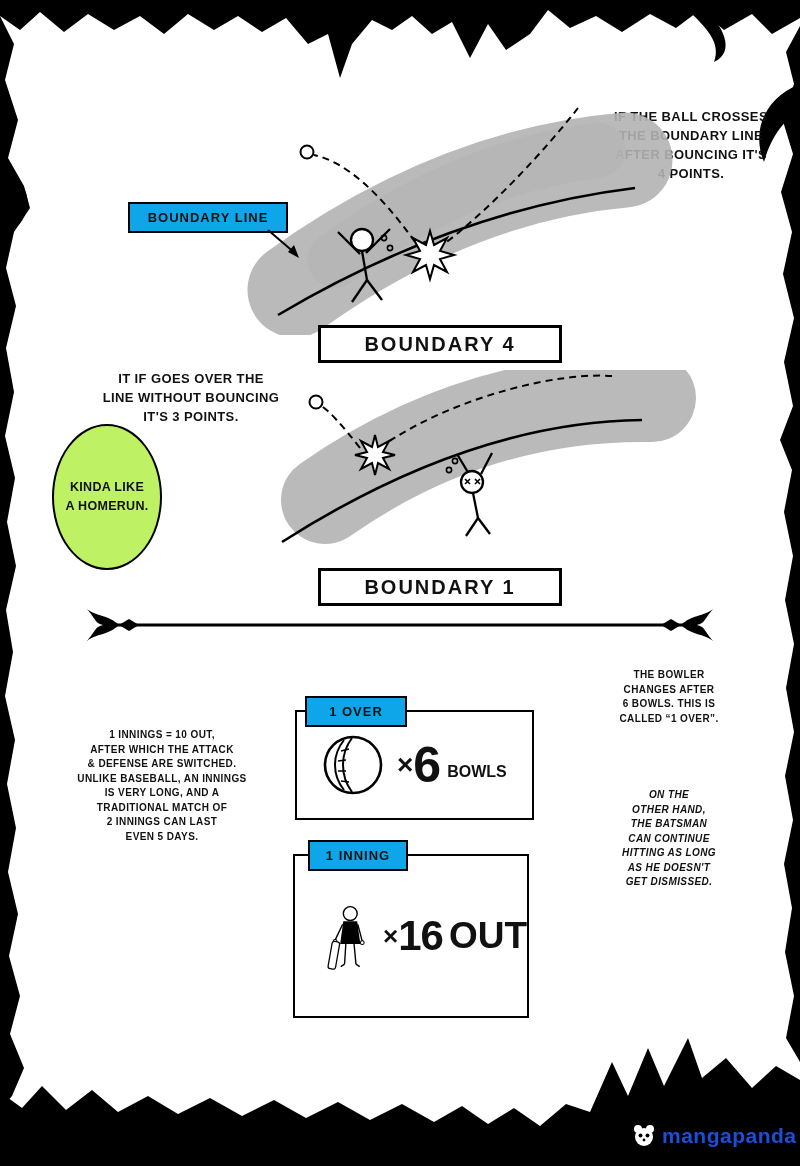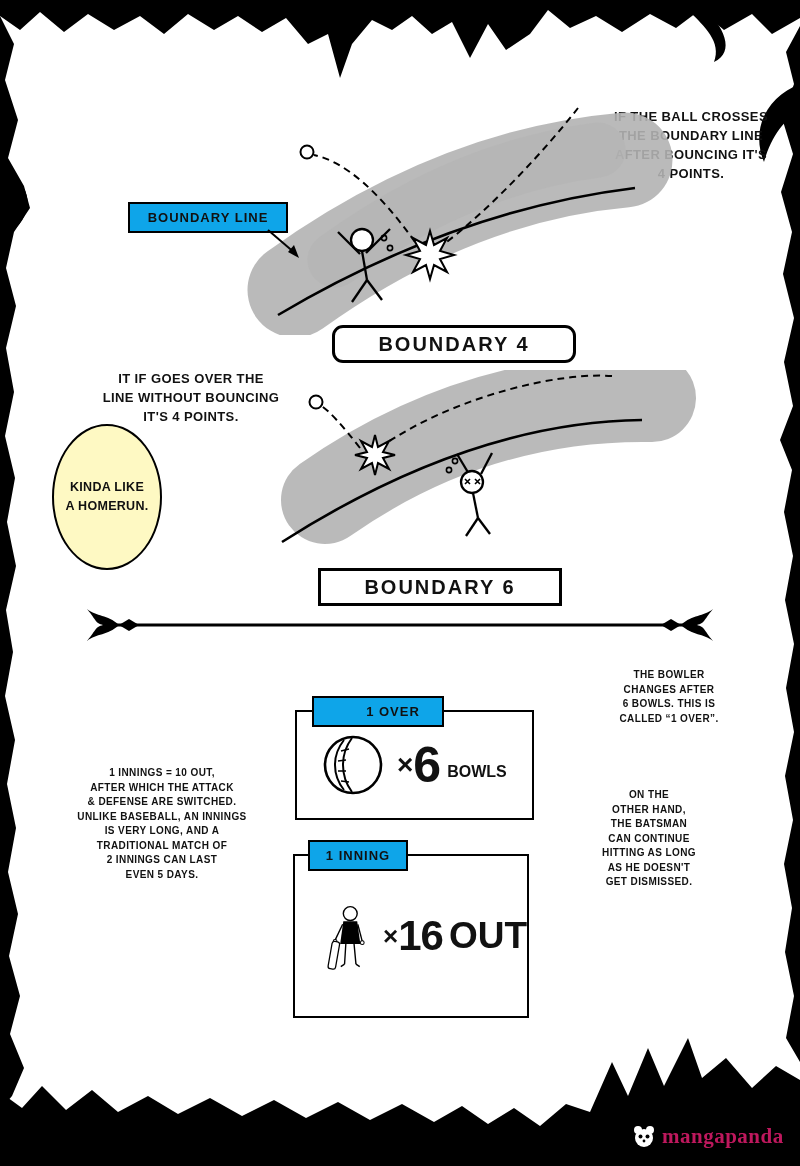--- a/index.html
+++ b/index.html
@@ -22,32 +22,32 @@
     display:flex;align-items:center;justify-content:center;
     font-weight:bold;font-size:13px;letter-spacing:1px;
   }
   .title-box{
     background:#fff;border:3px solid #000;
     display:flex;align-items:center;justify-content:center;
     font-weight:bold;font-size:20px;letter-spacing:2px;
   }
   .big-rect{background:#fff;border:2px solid #000;}
   .bubble{
-    border:2px solid #000;border-radius:50%;background:#fef9c3;
+    border:2px solid #000;border-radius:50%;background:#bef264;
     display:flex;align-items:center;justify-content:center;
     font-weight:bold;font-size:12.5px;line-height:1.5;
     white-space:pre-line;text-align:center;letter-spacing:.3px;
   }
   .count-row{display:flex;align-items:center;height:100%;}
   .x-sym{font-weight:bold;}
   .big-num{font-weight:800;}
   .unit{font-weight:bold;margin-left:6px;}
   .watermark{
     z-index:3;display:flex;align-items:center;gap:6px;
-    color:#be185d;font-weight:bold;font-size:21px;letter-spacing:.5px;font-family:Liberation Serif, serif;
+    color:#1d4ed8;font-weight:bold;font-size:21px;letter-spacing:.5px;
   }
 </style>
 </head>
 <body>
 
 <svg class="abs layer-borders" style="left:0;top:0;" width="800" height="1166" viewBox="0 0 800 1166">
   <path fill="#000" d="M0,0 H800 V18 L772,34 L752,14 L724,30 L700,10 L676,28 L650,14 L622,32 L596,16 L570,28 L548,10 L530,34 L506,50 L488,24 L470,58 L452,22 L432,34 L412,16 L392,30 L372,20 L352,44 L340,78 L328,34 L308,44 L286,18 L262,32 L238,16 L214,30 L188,14 L164,34 L140,16 L114,30 L88,14 L64,32 L40,12 L20,30 L0,16 Z"></path>
   <path fill="#000" d="M702,6 C724,26 736,52 714,62 C722,42 704,26 690,12 Z"></path>
   <path fill="#000" d="M0,16 L14,44 L5,80 L18,120 L8,158 L24,186 L30,208 L14,232 L6,268 L16,306 L6,348 L14,392 L5,436 L15,478 L7,522 L16,566 L6,610 L13,652 L5,696 L15,740 L7,784 L16,828 L8,872 L18,914 L9,956 L20,996 L10,1034 L24,1068 L12,1096 L0,1110 Z"></path>
   <path fill="#000" d="M0,170 C30,180 36,208 16,228 C26,202 12,190 0,190 Z"></path>
@@ -80,27 +80,27 @@
     <path d="M262,161 L267,190"></path>
     <path d="M260,164 L238,142"></path>
     <path d="M266,163 L290,139"></path>
     <path d="M267,190 L252,212"></path>
     <path d="M267,190 L282,210"></path>
     <circle cx="284" cy="148" r="2.6" stroke-width="1.6"></circle>
     <circle cx="290" cy="158" r="2.6" stroke-width="1.6"></circle>
   </g>
 </svg>
 
-<div class="abs layer-content title-box" style="left:332px;top:325px;width:238px;height:32px;border-radius:11px;">
+<div class="abs layer-content title-box" style="left:318px;top:325px;width:238px;height:32px;">
   <span>BOUNDARY 4</span>
 </div>
 
 <div class="abs layer-content cap" style="left:102px;top:370px;width:178px;">IT IF GOES OVER THE
 LINE WITHOUT BOUNCING
-IT'S 4 POINTS.</div>
+IT'S 3 POINTS.</div>
 
 <div class="abs layer-content bubble" style="left:52px;top:424px;width:106px;height:142px;">KINDA LIKE
 A HOMERUN.</div>
 
 <svg class="abs layer-content" style="left:260px;top:370px;" width="440" height="195" viewBox="0 0 440 195">
   <path d="M65,130 Q215,25 392,28" stroke="#b3b3b3" stroke-width="88" fill="none" stroke-linecap="round" opacity="0.9"></path>
   <path d="M22,172 Q210,52 382,50" stroke="#000" stroke-width="2.6" fill="none"></path>
   <path d="M352,6 C300,2 200,25 128,72" stroke="#000" stroke-width="2" fill="none" stroke-dasharray="7 5"></path>
   <path d="M100,78 Q72,42 60,35" stroke="#000" stroke-width="2" fill="none" stroke-dasharray="7 5"></path>
   <polygon fill="#fff" stroke="#000" stroke-width="2" points="135,85 123,82 129,71 118,77 115,65 112,77 101,71 107,82 95,85 107,88 101,99 112,93 115,105 118,93 129,99 123,88"></polygon>
@@ -113,67 +113,67 @@
     <path d="M215,109 L220,114 M220,109 L215,114" stroke-width="1.6"></path>
     <path d="M213,123 L218,148"></path>
     <path d="M218,148 L206,166"></path>
     <path d="M218,148 L230,164"></path>
     <circle cx="189" cy="100" r="2.6" stroke-width="1.6"></circle>
     <circle cx="195" cy="91" r="2.6" stroke-width="1.6"></circle>
   </g>
 </svg>
 
 <div class="abs layer-content title-box" style="left:318px;top:568px;width:238px;height:32px;">
-  <span>BOUNDARY 6</span>
+  <span>BOUNDARY 1</span>
 </div>
 
 <svg class="abs layer-content" style="left:85px;top:608px;" width="630" height="34" viewBox="0 0 630 34">
   <line x1="24" y1="17" x2="606" y2="17" stroke="#000" stroke-width="3"></line>
   <path fill="#000" d="M34,17 C22,6 12,9 2,1 C12,13 10,15 18,17 C10,19 12,21 2,33 C12,25 22,28 34,17 Z"></path>
   <path fill="#000" d="M34,17 L44,11 L54,17 L44,23 Z"></path>
   <path fill="#000" d="M596,17 C608,6 618,9 628,1 C618,13 620,15 612,17 C620,19 618,21 628,33 C618,25 608,28 596,17 Z"></path>
   <path fill="#000" d="M596,17 L586,11 L576,17 L586,23 Z"></path>
 </svg>
 
 <div class="abs layer-content cap cap3" style="left:580px;top:668px;width:178px;">THE BOWLER
 CHANGES AFTER
 6 BOWLS. THIS IS
 CALLED “1 OVER”.</div>
 
-<div class="abs layer-content cap cap3" style="left:44px;top:766px;width:236px;">1 INNINGS = 10 OUT,
+<div class="abs layer-content cap cap3" style="left:44px;top:728px;width:236px;">1 INNINGS = 10 OUT,
 AFTER WHICH THE ATTACK
 &amp; DEFENSE ARE SWITCHED.
 UNLIKE BASEBALL, AN INNINGS
 IS VERY LONG, AND A
 TRADITIONAL MATCH OF
 2 INNINGS CAN LAST
 EVEN 5 DAYS.</div>
 
-<div class="abs layer-content cap cap3" style="left:566px;top:788px;width:166px;">ON THE
+<div class="abs layer-content cap cap3" style="left:586px;top:788px;width:166px;font-style:italic;">ON THE
 OTHER HAND,
 THE BATSMAN
 CAN CONTINUE
 HITTING AS LONG
 AS HE DOESN'T
 GET DISMISSED.</div>
 
 <div class="abs layer-content big-rect" style="left:295px;top:710px;width:235px;height:106px;">
   <div class="count-row" style="padding-left:24px;">
     <svg width="64" height="64" viewBox="0 0 64 64" style="margin-right:12px;">
       <circle cx="32" cy="32" r="28" fill="#fff" stroke="#000" stroke-width="2.6"></circle>
       <path d="M23,7 C11,22 11,42 23,57" fill="none" stroke="#000" stroke-width="2"></path>
       <path d="M31,5 C19,21 19,43 31,59" fill="none" stroke="#000" stroke-width="2"></path>
       <path d="M20,18 L28,16 M17,28 L25,27 M17,38 L25,38 M20,48 L28,49" stroke="#000" stroke-width="1.4"></path>
     </svg>
     <span class="x-sym" style="font-size:28px;">×</span>
     <span class="big-num" style="font-size:50px;">6</span>
     <span class="unit" style="font-size:16px;margin-top:14px;">BOWLS</span>
   </div>
 </div>
-<div class="abs layer-content label-box" style="left:312px;top:696px;width:98px;height:27px;padding-left:30px;">
+<div class="abs layer-content label-box" style="left:305px;top:696px;width:98px;height:27px;">
   <span>1 OVER</span>
 </div>
 
 <div class="abs layer-content big-rect" style="left:293px;top:854px;width:232px;height:160px;">
   <div class="count-row" style="padding-left:30px;">
     <svg width="76" height="122" viewBox="0 0 76 122" style="margin-right:10px;margin-top:12px;">
       <circle cx="40" cy="16" r="11" fill="#fff" stroke="#000" stroke-width="2.2"></circle>
       <path d="M29,28 L51,28 L56,64 L24,64 Z" fill="#000"></path>
       <path d="M28,33 L16,58" stroke="#000" stroke-width="2.2" fill="none"></path>
       <path d="M52,33 L59,60" stroke="#000" stroke-width="2.2" fill="none"></path>

